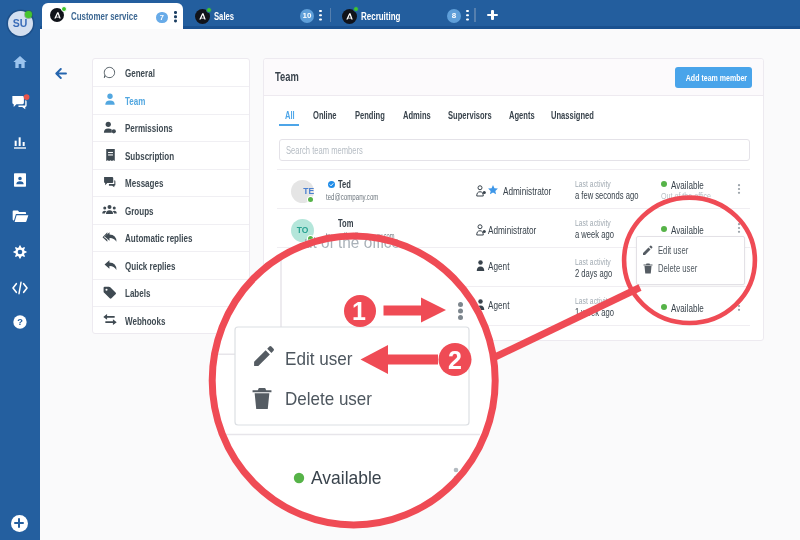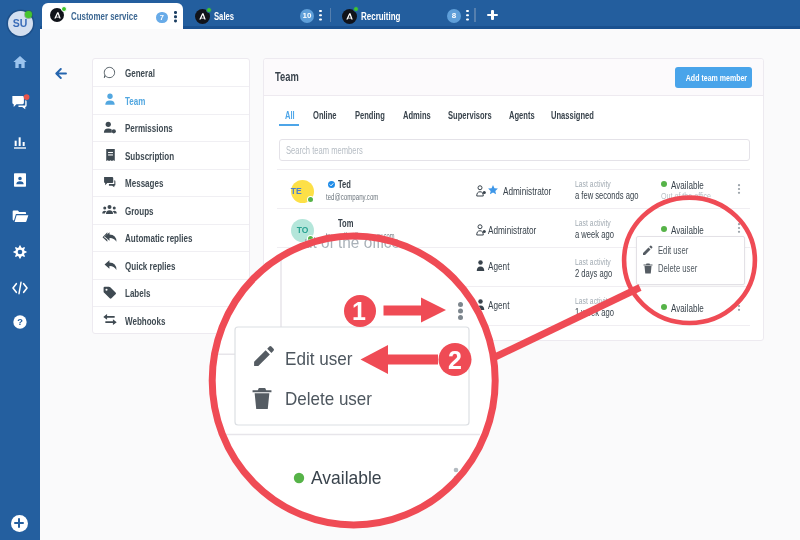--- a/index.html
+++ b/index.html
@@ -133,21 +133,21 @@
     <div class="abs sx" style="left:551.4px;top:108.5px;color:#39434c;font-size:10.5px;font-weight:600;transform:scaleX(0.72);">Unassigned</div>
   </div>
 <div class="abs" style="left:278.5px;top:124px;width:20.5px;height:2px;background:#4da5e8;"></div>
 
 <div class="abs" style="left:278.5px;top:138.5px;width:471px;height:22.5px;border:1px solid #e4e2e8;border-radius:3px;background:#fff;"></div>
 <div class="abs sx" style="left:285.5px;top:144.5px;color:#b6bdc4;font-size:10px;transform:scaleX(0.76);">Search team members</div>
 
 <div id="table">
     <div class="abs" style="left:277px;top:168.5px;width:473px;height:1px;background:#f0eef2;"></div>
     <div class="abs" style="left:277px;top:208px;width:473px;height:1px;background:#f0eef2;"></div>
-    <div class="abs" style="left:290.8px;top:179.8px;width:23.4px;height:23.4px;border-radius:50%;background:#fde047;color:#4a7fd0;font-size:8.5px;font-weight:700;text-align:left;line-height:23.4px;">TE</div>
+    <div class="abs" style="left:290.8px;top:179.8px;width:23.4px;height:23.4px;border-radius:50%;background:#e5e5e5;color:#4a7fd0;font-size:8.5px;font-weight:700;text-align:right;line-height:23.4px;">TE</div>
     <div class="abs" style="left:307.8px;top:196.9px;width:5.6px;height:5.6px;border-radius:50%;background:#56b348;box-shadow:0 0 0 1px #fff;"></div>
     <svg class="abs" style="left:328px;top:181px;" width="7" height="7" viewBox="0 0 8 8">
       <circle cx="4" cy="4" r="4" fill="#1f8ce8"></circle>
       <path d="M2 4 L3.5 5.5 L6 2.7" stroke="#fff" stroke-width="1.1" fill="none"></path>
     </svg>
     <div class="abs sx" style="left:337.5px;top:178.3px;color:#39434c;font-size:10.5px;font-weight:600;transform:scaleX(0.72);">Ted</div>
     <div class="abs sx" style="left:326px;top:190.5px;color:#6d767e;font-size:9.5px;transform:scaleX(0.645);">ted@company.com</div>
     <svg class="abs" style="left:475.5px;top:184.8px;" width="10" height="12" viewBox="0 0 20 24">
       <circle cx="8" cy="5.5" r="4" fill="none" stroke="#39434c" stroke-width="2"></circle>
       <path d="M1.5 22 Q1.5 13.5 8 13.5 Q14.5 13.5 14.5 22 Z" fill="none" stroke="#39434c" stroke-width="2"></path>

